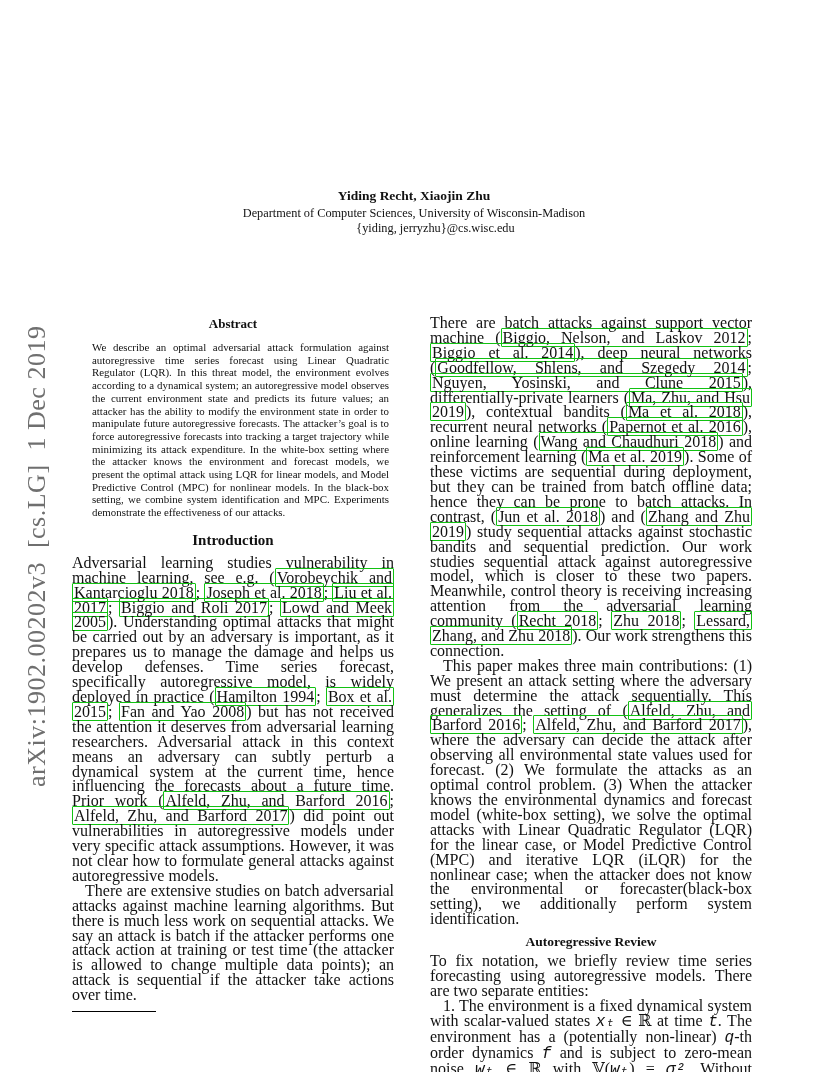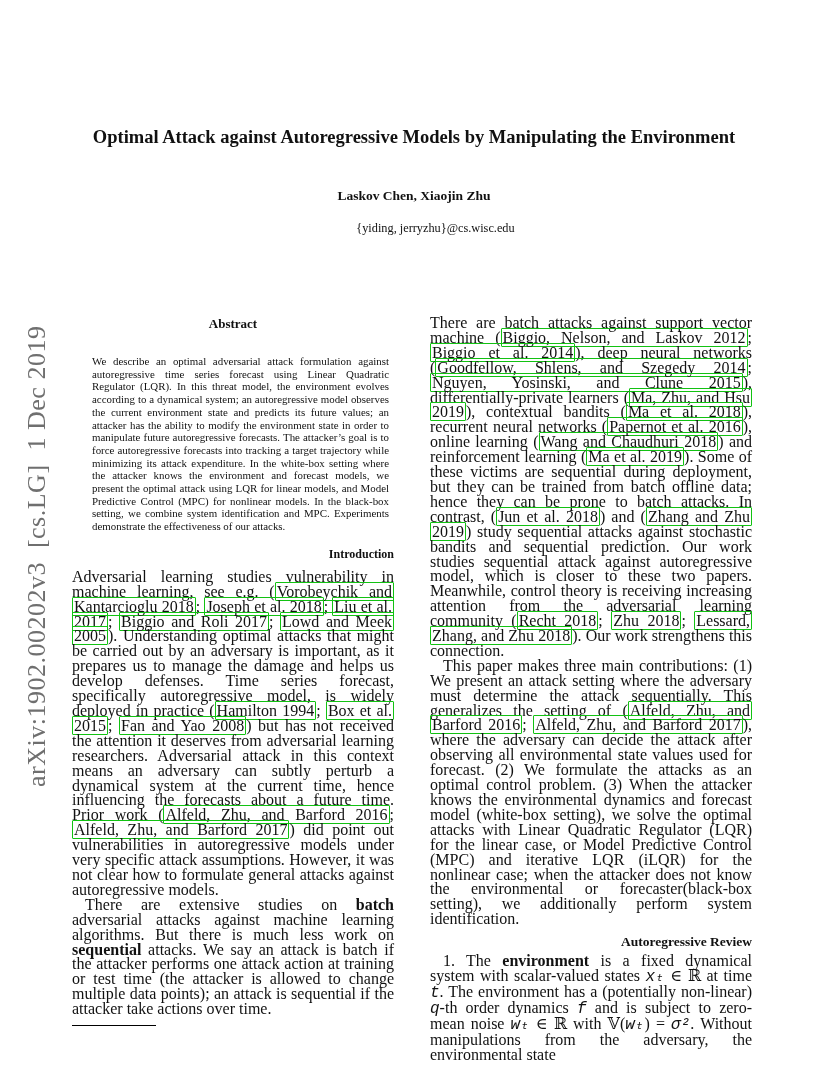--- a/index.html
+++ b/index.html
@@ -76,42 +76,42 @@
   
   .col {
     position: absolute;
     top: 316px;
     width: 322px;
   }
   .col-left  { left: 72px;  }
   .col-right { left: 430px; }
 
   .abstract-heading {
-    margin: 0 0 23px 0;
+    margin: 0 0 9px 0;
     text-align: center;
     font-size: 13px;
     font-weight: bold;
     line-height: 16px;
   }
   .abstract-body {
     margin: 0 5px 0 20px;
     font-size: 10.9px;
     line-height: 12.7px;
     text-align: justify;
   }
   .section-heading {
     margin: 12px 0 7px 0;
-    text-align: right;
-    font-size: 12px;
+    text-align: center;
+    font-size: 15px;
     font-weight: bold;
     line-height: 18px;
   }
   .subsection-heading {
     margin: 7px 0 4px 0;
-    text-align: right;
+    text-align: center;
     font-size: 13.5px;
     font-weight: bold;
     line-height: 16px;
   }
   .body-par {
     margin: 0;
     font-size: 16px;
     line-height: 14.9px;
     text-align: justify;
   }
@@ -126,37 +126,37 @@
 
   
   .seg-plain { }
   .seg-cite {
     border: 1px solid var(--cite-color, #12c212);
     padding: 0 1px;
     border-radius: 1px;
     box-decoration-break: clone;
     -webkit-box-decoration-break: clone;
   }
-  .seg-bold { font-weight: bold; }
+  .seg-bold { font-weight: normal; }
   .seg-math {
     font-style: italic;
     font-family: Liberation Mono, monospace;
   }
 </style>
 </head>
 <body>
 
 <div class="page">
 
   <div class="arxiv-stamp">arXiv:1902.00202v3  [cs.LG]  1 Dec 2019</div>
 
-  <h1 class="title">Optimal Attack against Autoregressive Models by Manipulating the Environment</h1>
 
-  <div class="authors">Laskov Chen, Xiaojin Zhu</div>
+  <div class="authors">Yiding Recht, Xiaojin Zhu</div>
 
+  <div class="affiliation">Department of Computer Sciences, University of Wisconsin-Madison</div>
 
   <div class="email">{yiding, jerryzhu}@cs.wisc.edu</div>
 
   <div class="col col-left">
     <h2 class="abstract-heading">Abstract</h2>
 
     <p class="abstract-body">We describe an optimal adversarial attack formulation against autoregressive time series forecast using Linear Quadratic Regulator (LQR). In this threat model, the environment evolves according to a dynamical system; an autoregressive model observes the current environment state and predicts its future values; an attacker has the ability to modify the environment state in order to manipulate future autoregressive forecasts. The attacker’s goal is to force autoregressive forecasts into tracking a target trajectory while minimizing its attack expenditure. In the white-box setting where the attacker knows the environment and forecast models, we present the optimal attack using LQR for linear models, and Model Predictive Control (MPC) for nonlinear models. In the black-box setting, we combine system identification and MPC. Experiments demonstrate the effectiveness of our attacks.</p>
 
     <h2 class="section-heading">Introduction</h2>
 
@@ -168,17 +168,18 @@
   </div>
 
   <div class="col col-right">
     <p class="body-par"><span class="seg-plain">There are batch attacks against support vector machine (</span><span class="seg-cite">Biggio, Nelson, and Laskov 2012</span><span class="seg-plain">; </span><span class="seg-cite">Biggio et al. 2014</span><span class="seg-plain">), deep neural networks (</span><span class="seg-cite">Goodfellow, Shlens, and Szegedy 2014</span><span class="seg-plain">; </span><span class="seg-cite">Nguyen, Yosinski, and Clune 2015</span><span class="seg-plain">), differentially-private learners (</span><span class="seg-cite">Ma, Zhu, and Hsu 2019</span><span class="seg-plain">), contextual bandits (</span><span class="seg-cite">Ma et al. 2018</span><span class="seg-plain">), recurrent neural networks (</span><span class="seg-cite">Papernot et al. 2016</span><span class="seg-plain">), online learning (</span><span class="seg-cite">Wang and Chaudhuri 2018</span><span class="seg-plain">) and reinforcement learning (</span><span class="seg-cite">Ma et al. 2019</span><span class="seg-plain">). Some of these victims are sequential during deployment, but they can be trained from batch offline data; hence they can be prone to batch attacks. In contrast, (</span><span class="seg-cite">Jun et al. 2018</span><span class="seg-plain">) and (</span><span class="seg-cite">Zhang and Zhu 2019</span><span class="seg-plain">) study sequential attacks against stochastic bandits and sequential prediction. Our work studies sequential attack against autoregressive model, which is closer to these two papers. Meanwhile, control theory is receiving increasing attention from the adversarial learning community (</span><span class="seg-cite">Recht 2018</span><span class="seg-plain">; </span><span class="seg-cite">Zhu 2018</span><span class="seg-plain">; </span><span class="seg-cite">Lessard, Zhang, and Zhu 2018</span><span class="seg-plain">). Our work strengthens this connection.</span></p>
 
     <p class="body-par indent"><span class="seg-plain">This paper makes three main contributions: (1) We present an attack setting where the adversary must determine the attack sequentially. This generalizes the setting of (</span><span class="seg-cite">Alfeld, Zhu, and Barford 2016</span><span class="seg-plain">; </span><span class="seg-cite">Alfeld, Zhu, and Barford 2017</span><span class="seg-plain">), where the adversary can decide the attack after observing all environmental state values used for forecast. (2) We formulate the attacks as an optimal control problem. (3) When the attacker knows the environmental dynamics and forecast model (white-box setting), we solve the optimal attacks with Linear Quadratic Regulator (LQR) for the linear case, or Model Predictive Control (MPC) and iterative LQR (iLQR) for the nonlinear case; when the attacker does not know the environmental or forecaster(black-box setting), we additionally perform system identification.</span></p>
 
 
     <h3 class="subsection-heading">Autoregressive Review</h3>
 
+    <p class="body-par"><span class="seg-plain">To fix notation, we briefly review time series forecasting using autoregressive models. There are two separate entities:</span></p>
 
     <p class="body-par indent"><span class="seg-plain">1. The </span><span class="seg-bold">environment</span><span class="seg-plain"> is a fixed dynamical system with scalar-valued states </span><span class="seg-math">xₜ</span><span class="seg-plain"> ∈ ℝ at time </span><span class="seg-math">t</span><span class="seg-plain">. The environment has a (potentially non-linear) </span><span class="seg-math">q</span><span class="seg-plain">-th order dynamics </span><span class="seg-math">f</span><span class="seg-plain"> and is subject to zero-mean noise </span><span class="seg-math">wₜ</span><span class="seg-plain"> ∈ ℝ with 𝕍(</span><span class="seg-math">wₜ</span><span class="seg-plain">) = </span><span class="seg-math">σ²</span><span class="seg-plain">. Without manipulations from the adversary, the environmental state</span></p>
   </div>
 
 </div>
 
 </body></html>

